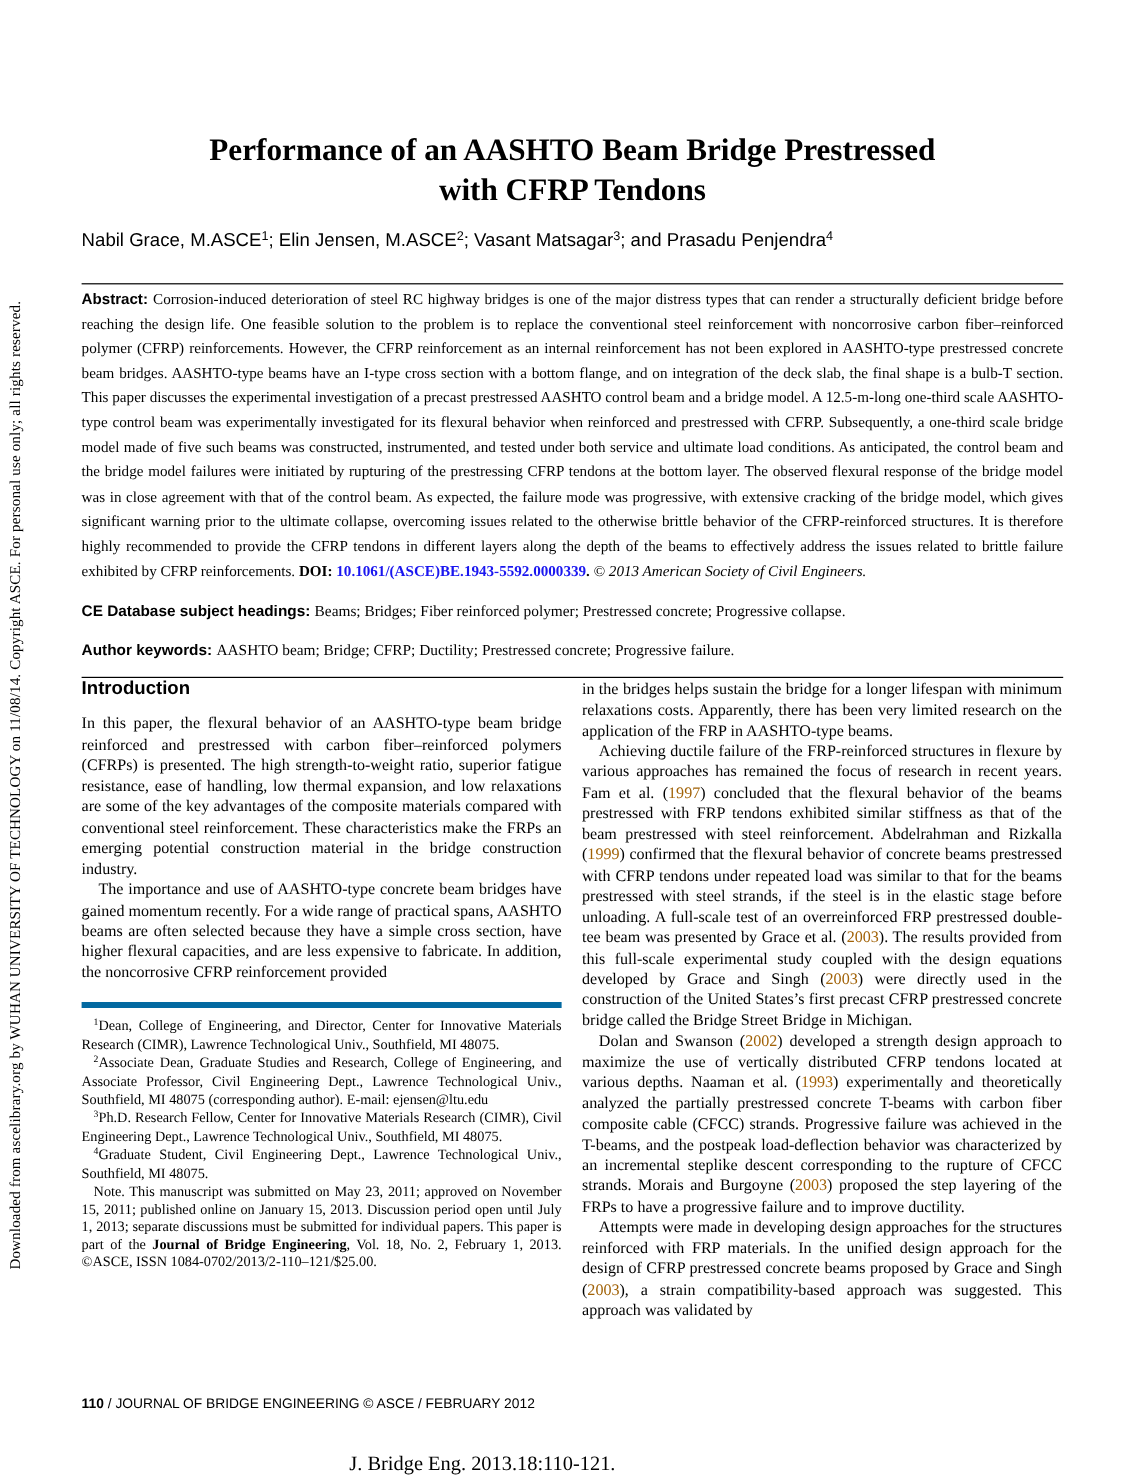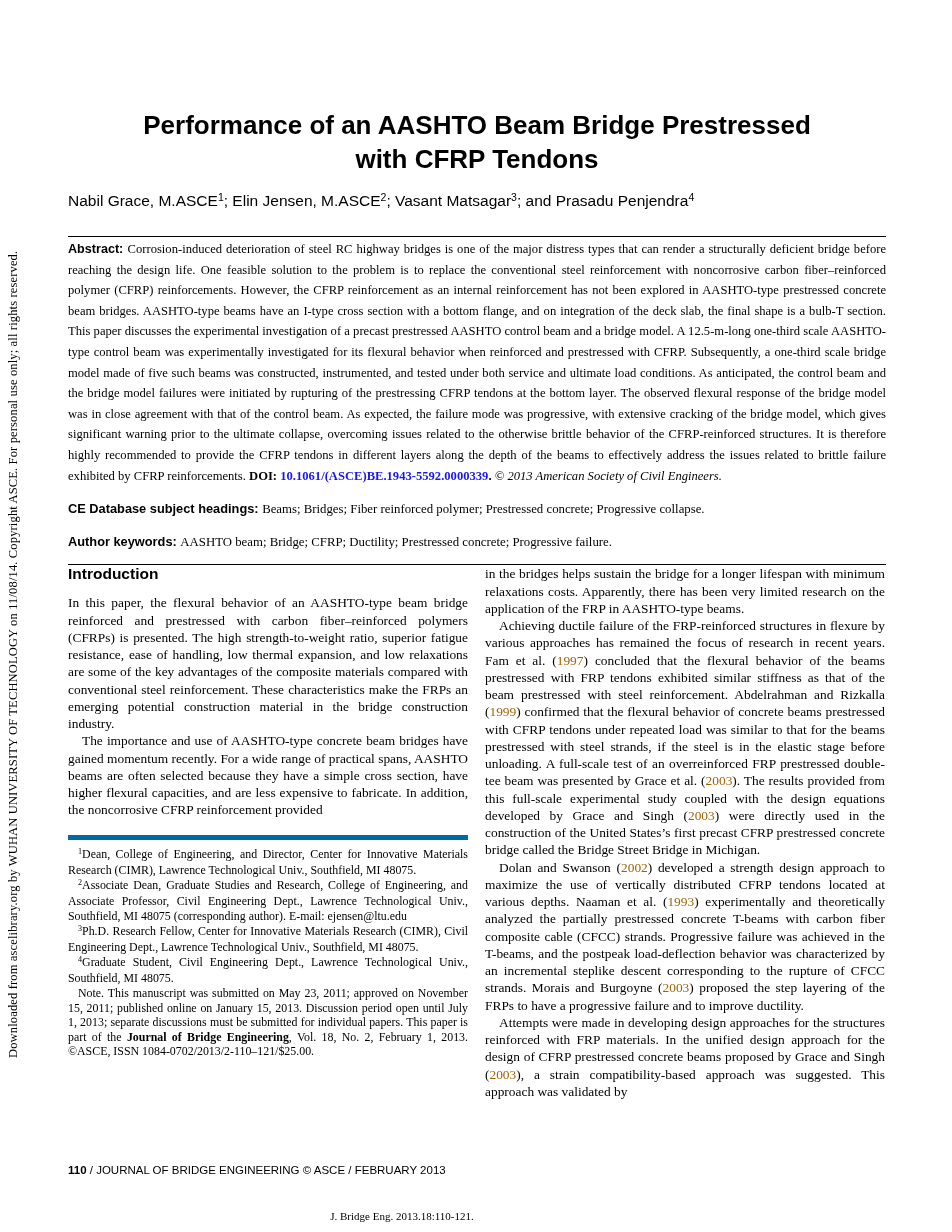--- a/index.html
+++ b/index.html
@@ -12,21 +12,21 @@
   
   .sidebar-text{
     position:absolute;left:6px;top:1058px;
     transform:rotate(-90deg);transform-origin:0 0;
     white-space:nowrap;font-size:12.5px;letter-spacing:0.15px;
     font-family:"Liberation Serif",serif;color:#000;
   }
   
   .title{
     margin-top:108px;text-align:center;
-    font-family:Liberation Sans, sans-serif;font-weight:bold;
+    font-family:Liberation Serif, serif;font-weight:bold;
     font-size:26px;line-height:34px;
   }
   .authors{
     margin-top:16px;text-align:left;
     font-family:"Liberation Sans",sans-serif;font-size:15.5px;
   }
   .rule-top{border:none;border-top:1.5px solid #000;margin:26px 0 0 0;}
   .rule-bottom{border:none;border-top:1.5px solid #000;margin:10px 0 0 0;}
   
   .abstract{
@@ -60,21 +60,21 @@
     margin:0;text-align:justify;text-indent:10px;
     font-size:11.9px;line-height:14.6px;
   }
   
   .footer-line{
     position:absolute;left:68px;top:1164px;
     font-family:"Liberation Sans",sans-serif;font-size:11.5px;
   }
   .citation-line{
     position:absolute;left:0;top:1210px;width:804px;text-align:center;
-    font-size:11px;font-family:"Liberation Serif",serif;
+    font-size:17px;font-family:"Liberation Serif",serif;
   }
 </style>
 </head>
 <body>
 
 <div class="sidebar-text">Downloaded from ascelibrary.org by WUHAN UNIVERSITY OF TECHNOLOGY on 11/08/14. Copyright ASCE. For personal use only; all rights reserved.</div>
 
 <div class="page">
 
   <div class="title">
@@ -113,14 +113,14 @@
     <div class="col">
       <p class="body-par"><span>in the bridges helps sustain the bridge for a longer lifespan with minimum relaxations costs. Apparently, there has been very limited research on the application of the FRP in AASHTO-type beams.</span></p>
       <p class="body-par indent"><span>Achieving ductile failure of the FRP-reinforced structures in flexure by various approaches has remained the focus of research in recent years. Fam et al. (</span><span class="seg-link">1997</span><span>) concluded that the flexural behavior of the beams prestressed with FRP tendons exhibited similar stiffness as that of the beam prestressed with steel reinforcement. Abdelrahman and Rizkalla (</span><span class="seg-link">1999</span><span>) confirmed that the flexural behavior of concrete beams prestressed with CFRP tendons under repeated load was similar to that for the beams prestressed with steel strands, if the steel is in the elastic stage before unloading. A full-scale test of an overreinforced FRP prestressed double-tee beam was presented by Grace et al. (</span><span class="seg-link">2003</span><span>). The results provided from this full-scale experimental study coupled with the design equations developed by Grace and Singh (</span><span class="seg-link">2003</span><span>) were directly used in the construction of the United States’s first precast CFRP prestressed concrete bridge called the Bridge Street Bridge in Michigan.</span></p>
       <p class="body-par indent"><span>Dolan and Swanson (</span><span class="seg-link">2002</span><span>) developed a strength design approach to maximize the use of vertically distributed CFRP tendons located at various depths. Naaman et al. (</span><span class="seg-link">1993</span><span>) experimentally and theoretically analyzed the partially prestressed concrete T-beams with carbon fiber composite cable (CFCC) strands. Progressive failure was achieved in the T-beams, and the postpeak load-deflection behavior was characterized by an incremental steplike descent corresponding to the rupture of CFCC strands. Morais and Burgoyne (</span><span class="seg-link">2003</span><span>) proposed the step layering of the FRPs to have a progressive failure and to improve ductility.</span></p>
       <p class="body-par indent"><span>Attempts were made in developing design approaches for the structures reinforced with FRP materials. In the unified design approach for the design of CFRP prestressed concrete beams proposed by Grace and Singh (</span><span class="seg-link">2003</span><span>), a strain compatibility-based approach was suggested. This approach was validated by</span></p>
     </div>
 
   </div>
 </div>
 
-<div class="footer-line"><span class="seg-bold">110</span><span> / JOURNAL OF BRIDGE ENGINEERING © ASCE / FEBRUARY 2013</span></div>
+<div class="footer-line"><span class="seg-bold">110</span><span> / JOURNAL OF BRIDGE ENGINEERING © ASCE / FEBRUARY 2012</span></div>
 <div class="citation-line">J. Bridge Eng. 2013.18:110-121.</div>
 
 </body></html>

